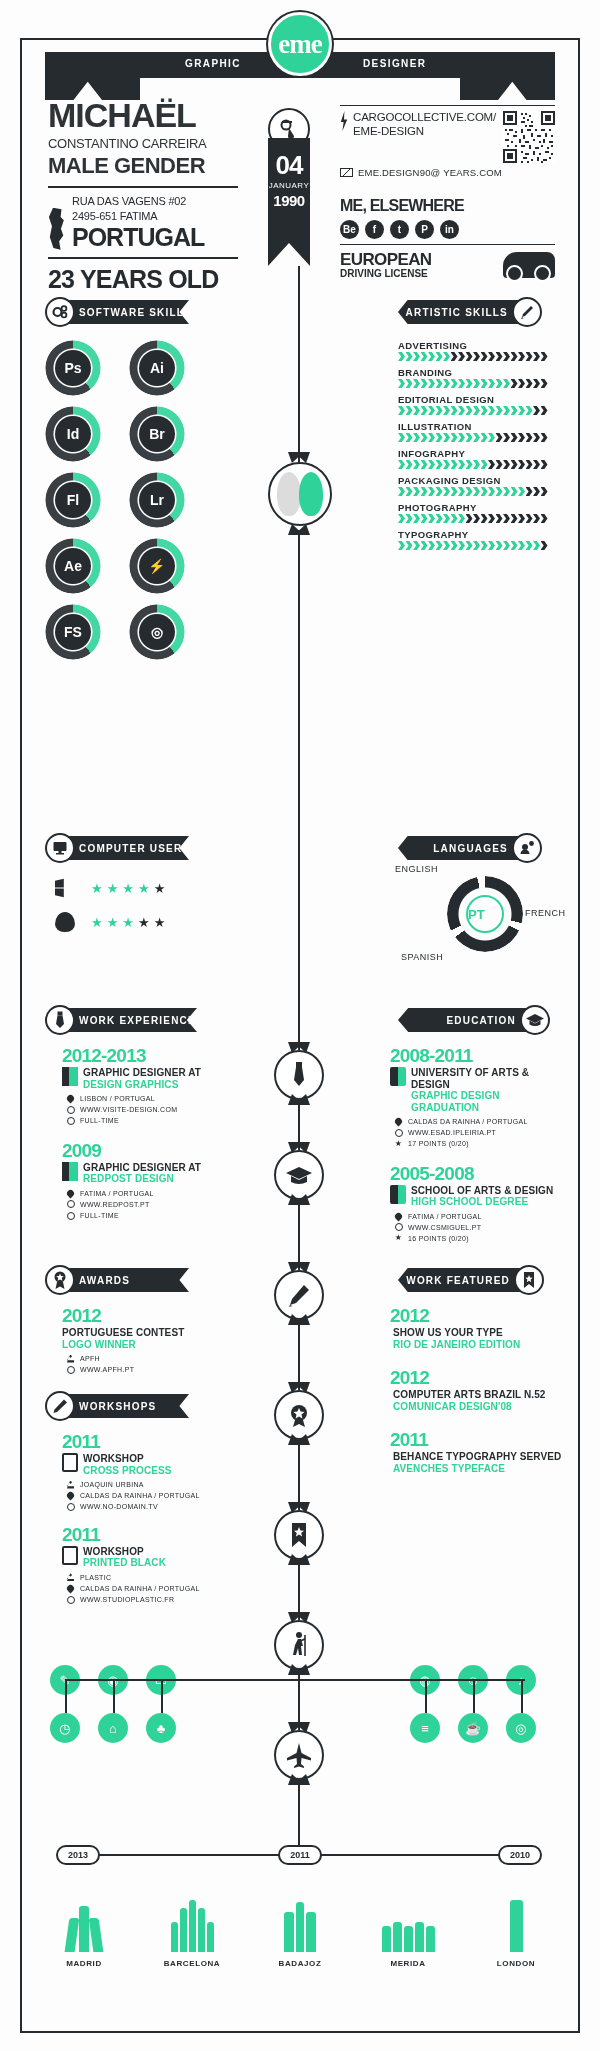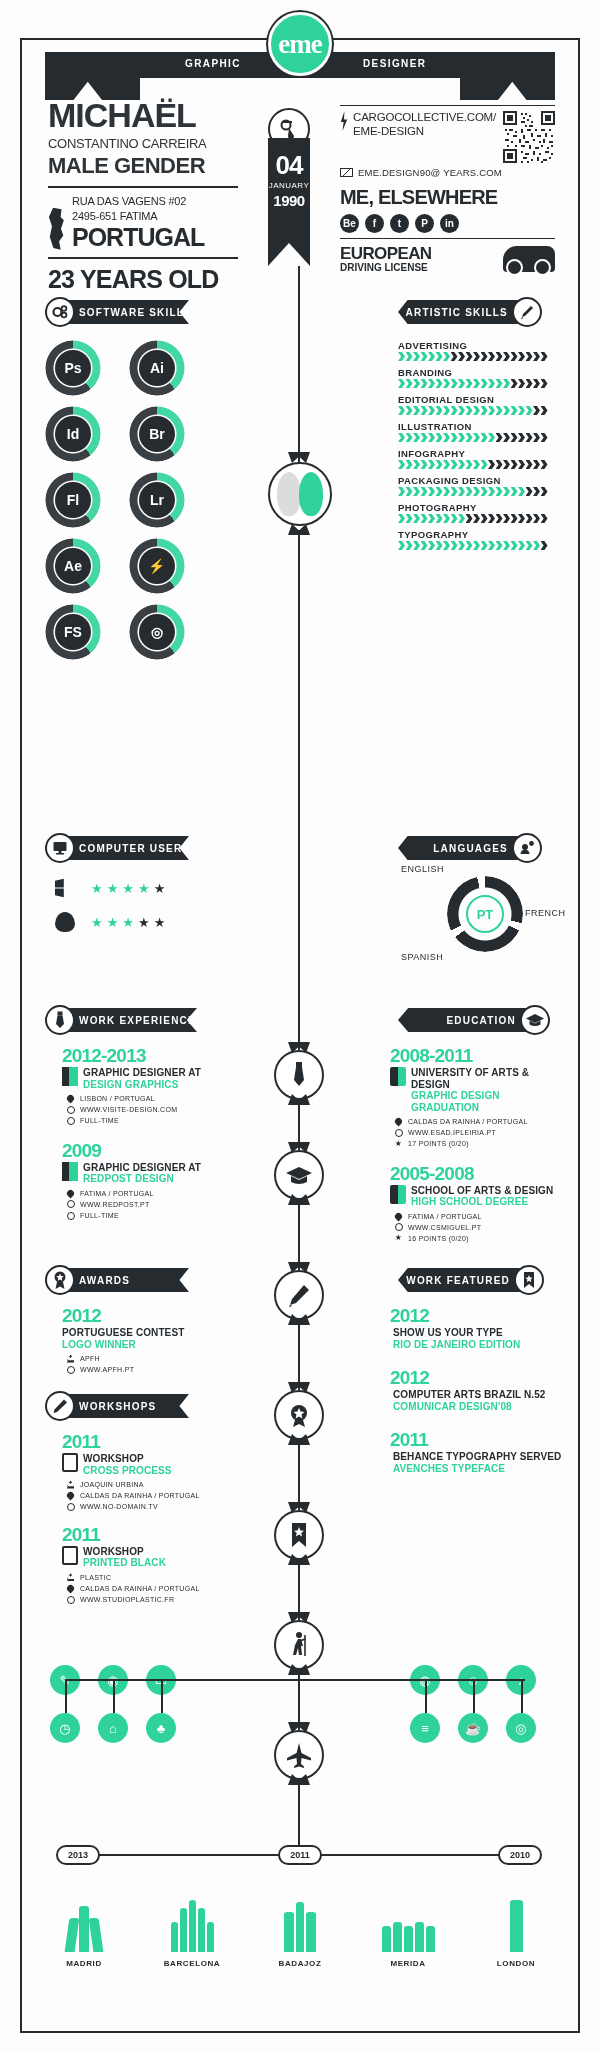--- a/index.html
+++ b/index.html
@@ -85,21 +85,21 @@
   .sk-dot { width:9px;height:9px;border-radius:50%;background:#262b30;}
   .hr-thin { border-top: 1.5px solid #262b30; margin: 5px 0; }
   .web-row { display:flex; gap: 5px; align-items:flex-start; }
   .bolt { width:10px; height:20px; background:#262b30;
     clip-path: polygon(55% 0, 10% 55%, 45% 55%, 30% 100%, 90% 42%, 50% 42%); }
   .web-txt { font-size: 11.5px; line-height:1.2; letter-spacing:-0.2px; }
   .mail-row { display:flex; align-items:center; gap:5px; margin-top: 4px; font-size: 9.5px; letter-spacing:0.2px; }
   .env { width: 13px; height: 9px; border:1.5px solid #262b30; position:relative; }
   .env:after { content:""; position:absolute; left:0; top:0; width:100%; height:100%;
      background: linear-gradient(135deg, transparent 45%, #262b30 46%, #262b30 54%, transparent 55%); }
-  .elsewhere { font-size: 20px; font-weight:bold; letter-spacing:-0.8px; margin-top:8px;}
+  .elsewhere { font-size: 16px; font-weight:bold; letter-spacing:-0.8px; margin-top:19px;}
   .socials { display:flex; gap:6px; margin-top: 5px; }
   .soc { width: 19px; height:19px; border-radius:50%; background:#262b30; color:#fff;
      display:flex; align-items:center; justify-content:center; font-size:10px; font-weight:bold;}
   .eu-row { display:flex; align-items:center; justify-content:space-between; margin-top: 6px;}
   .eu-txt1 { font-size: 17px; font-weight:bold; letter-spacing:-0.6px; line-height:1;}
   .eu-txt2 { font-size: 10px; font-weight:bold; letter-spacing:0px;}
   .car { width: 52px; height: 26px; background:#262b30; border-radius: 14px 8px 4px 4px; position:relative;}
   .car:before,.car:after{content:"";position:absolute;bottom:-4px;width:13px;height:13px;border-radius:50%;background:#262b30;border:2px solid #fff;}
   .car:before{left:3px;} .car:after{right:4px;}
 
@@ -154,21 +154,21 @@
   .star { font-size: 13px; line-height:1; }
   .star.on { color:#2fd39a; } .star.off { color:#262b30; }
 
   
   .lang-wrap { position:absolute; left: 395px; top: 860px; width: 160px; height: 110px; }
   .donut { position:absolute; left: 52px; top: 16px; width: 76px; height: 76px; border-radius:50%;
      background: conic-gradient(#262b30 0deg 104deg, #fff 104deg 116deg, #262b30 116deg 232deg, #fff 232deg 244deg, #262b30 244deg 348deg, #fff 348deg 360deg);
      -webkit-mask: radial-gradient(circle, transparent 0 26px, #000 27px);
              mask: radial-gradient(circle, transparent 0 26px, #000 27px); }
   .pt-core { position:absolute; left: 71px; top: 35px; width: 38px; height: 38px; border-radius:50%;
-     border: 2px solid #2fd39a; display:flex; align-items:center; justify-content:center; }
+     border: 2px solid #2fd39a; display:flex; align-items:center; justify-content:flex-start; }
   .pt-core span { color:#2fd39a; font-size: 13px; font-weight:bold; }
   .lang-lab { position:absolute; font-size: 9px; letter-spacing:0.5px; }
 
   
   .spine { position:absolute; left: 298px; width: 2px; background:#262b30; }
   .node { position:absolute; left: 274px; width: 50px; height: 50px; border-radius:50%;
     background:#fff; border: 2.5px solid #262b30; display:flex; align-items:center; justify-content:center; z-index: 4;}
   .node-arrow-t, .node-arrow-b { position:absolute; left: 288px; width: 22px; height: 11px; background:#262b30; z-index:5;}
   .node-arrow-t { clip-path: polygon(0 0, 100% 0, 82% 100%, 50% 40%, 18% 100%); }
   .node-arrow-b { clip-path: polygon(18% 0, 50% 60%, 82% 0, 100% 100%, 0 100%); }
@@ -697,21 +697,21 @@
           <circle cx="13.5" cy="4.5" r="2.4" fill="#262b30"></circle>
         </svg>
     </div>
   </div>
 
   <div class="lang-wrap">
     <div class="donut"></div>
     <div class="pt-core">
       <span>PT</span>
     </div>
-    <div class="lang-lab" style="left:6px; top:4px;">ENGLISH</div>
+    <div class="lang-lab" style="left:0; top:4px;">ENGLISH</div>
     <div class="lang-lab" style="left:130px; top:48px;">FRENCH</div>
     <div class="lang-lab" style="left:6px; top:92px;">SPANISH</div>
   </div>
 
   <div class="spine" style="top:266px; height:198px;"></div>
   <div class="spine" style="top:530px; height:520px;"></div>
   <div class="spine" style="top:1100px; height:50px;"></div>
   <div class="spine" style="top:1200px; height:70px;"></div>
   <div class="spine" style="top:1320px; height:70px;"></div>
   <div class="spine" style="top:1440px; height:70px;"></div>

